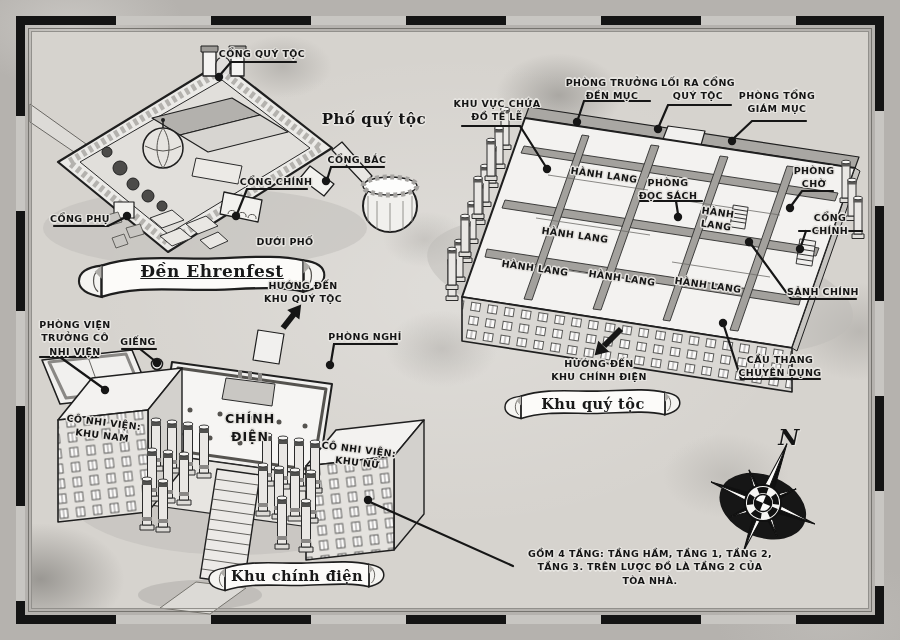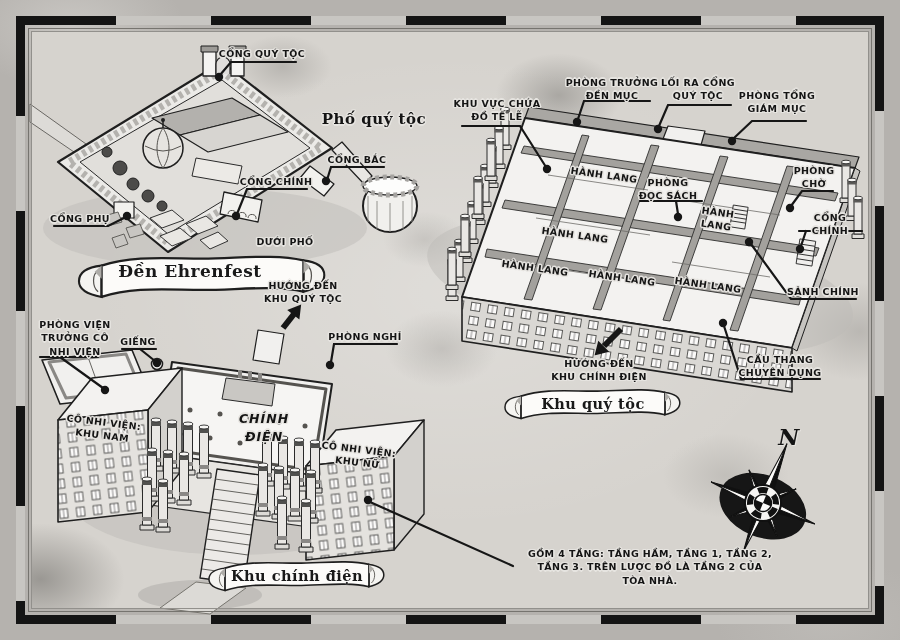--- a/index.html
+++ b/index.html
@@ -387,21 +387,21 @@
       <path d="M0,0 L0,8.5 A8.5,8.5 0 0 1 -8.5,0 Z" fill="#111"></path>
     </g>
   </svg>
 
   <div class="lbl" style="left:262px;top:54px;">CỔNG QUÝ TỘC</div>
   <div class="lbl street" style="left:374px;top:119px;">Phố quý tộc</div>
   <div class="lbl" style="left:357px;top:160px;">CỔNG BẮC</div>
   <div class="lbl" style="left:276px;top:182px;">CỔNG CHÍNH</div>
   <div class="lbl" style="left:285px;top:242px;">DƯỚI PHỐ</div>
   <div class="lbl" style="left:80px;top:219px;">CỔNG PHỤ</div>
-  <div class="bnr" style="left:190px;top:271px;">Đền Ehrenfest</div>
+  <div class="bnr" style="left:212px;top:271px;text-decoration:underline;">Đền Ehrenfest</div>
 
   <div class="lbl" style="left:612px;top:89px;">PHÒNG TRƯỞNG
 ĐỀN MỤC</div>
   <div class="lbl" style="left:497px;top:110px;">KHU VỰC CHỨA
 ĐỒ TẾ LỄ</div>
   <div class="lbl" style="left:698px;top:89px;">LỐI RA CỔNG
 QUÝ TỘC</div>
   <div class="lbl" style="left:777px;top:102px;">PHÒNG TỔNG
 GIÁM MỤC</div>
   <div class="lbl r8" style="left:604px;top:175px;">HÀNH LANG</div>
@@ -422,21 +422,21 @@
   <div class="lbl" style="left:599px;top:370px;">HƯỚNG ĐẾN
 KHU CHÍNH ĐIỆN</div>
   <div class="bnr sm" style="left:593px;top:403px;">Khu quý tộc</div>
 
   <div class="lbl" style="left:75px;top:338px;">PHÒNG VIỆN
 TRƯỞNG CÔ
 NHI VIỆN</div>
   <div class="lbl" style="left:138px;top:342px;">GIẾNG</div>
   <div class="lbl r7" style="left:103px;top:429px;">CÔ NHI VIỆN:
 KHU NAM</div>
-  <div class="lbl big" style="left:264px;top:427px;font-style:italic;">CHÍNH
+  <div class="lbl big" style="left:250px;top:427px;">CHÍNH
 ĐIỆN</div>
   <div class="lbl" style="left:365px;top:337px;">PHÒNG NGHỈ</div>
   <div class="lbl" style="left:303px;top:292px;">HƯỚNG ĐẾN
 KHU QUÝ TỘC</div>
   <div class="lbl r7" style="left:358px;top:456px;">CÔ NHI VIỆN:
 KHU NỮ</div>
   <div class="bnr sm" style="left:297px;top:575px;">Khu chính điện</div>
 
   <div class="lbl note" style="left:650px;top:567px;">GỒM 4 TẦNG: TẦNG HẦM, TẦNG 1, TẦNG 2,
 TẦNG 3. TRÊN LƯỢC ĐỒ LÀ TẦNG 2 CỦA

